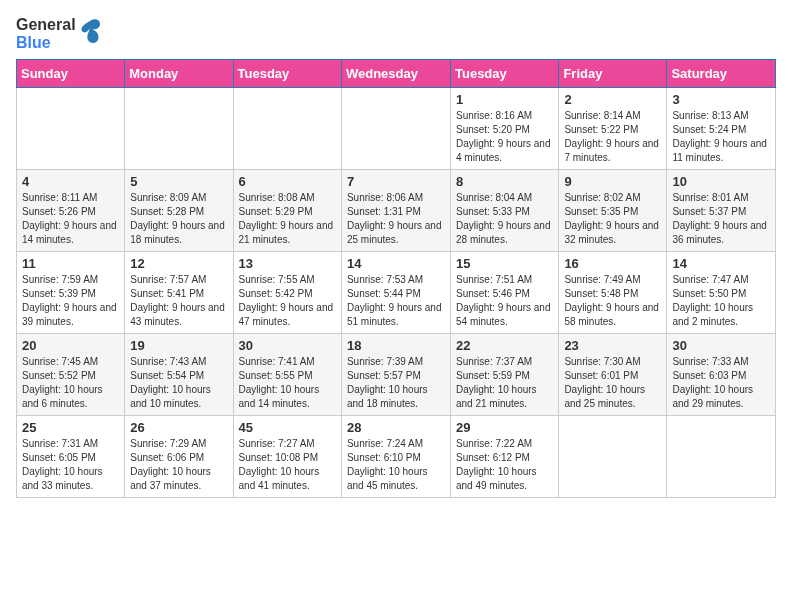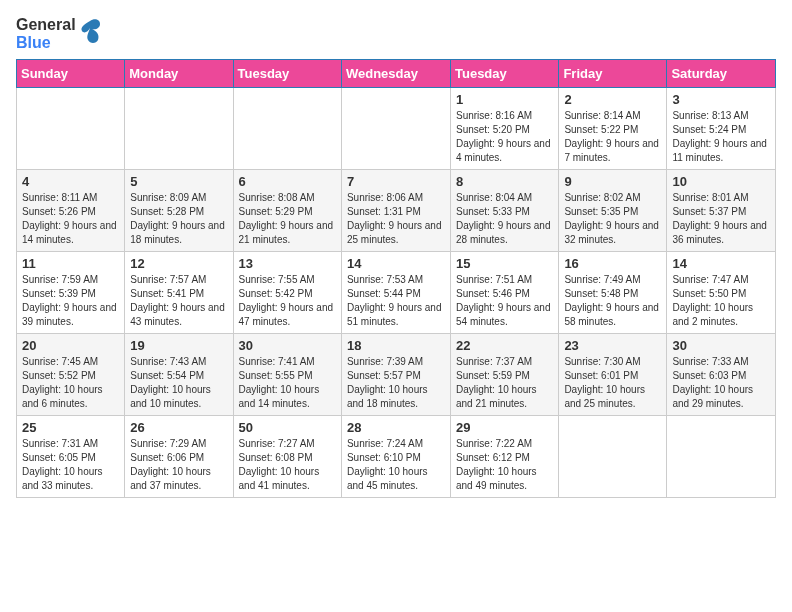--- a/index.html
+++ b/index.html
@@ -272,23 +272,23 @@
 Sunset: 6:05 PM
 Daylight: 10 hours and 33 minutes.</div>
         </td>
         <td>
           <span class="day-number">26</span>
           <div class="day-info">Sunrise: 7:29 AM
 Sunset: 6:06 PM
 Daylight: 10 hours and 37 minutes.</div>
         </td>
         <td>
-          <span class="day-number">50</span>
+          <span class="day-number">45</span>
           <div class="day-info">Sunrise: 7:27 AM
-Sunset: 6:08 PM
+Sunset: 10:08 PM
 Daylight: 10 hours and 41 minutes.</div>
         </td>
         <td>
           <span class="day-number">28</span>
           <div class="day-info">Sunrise: 7:24 AM
 Sunset: 6:10 PM
 Daylight: 10 hours and 45 minutes.</div>
         </td>
         <td>
           <span class="day-number">29</span>

